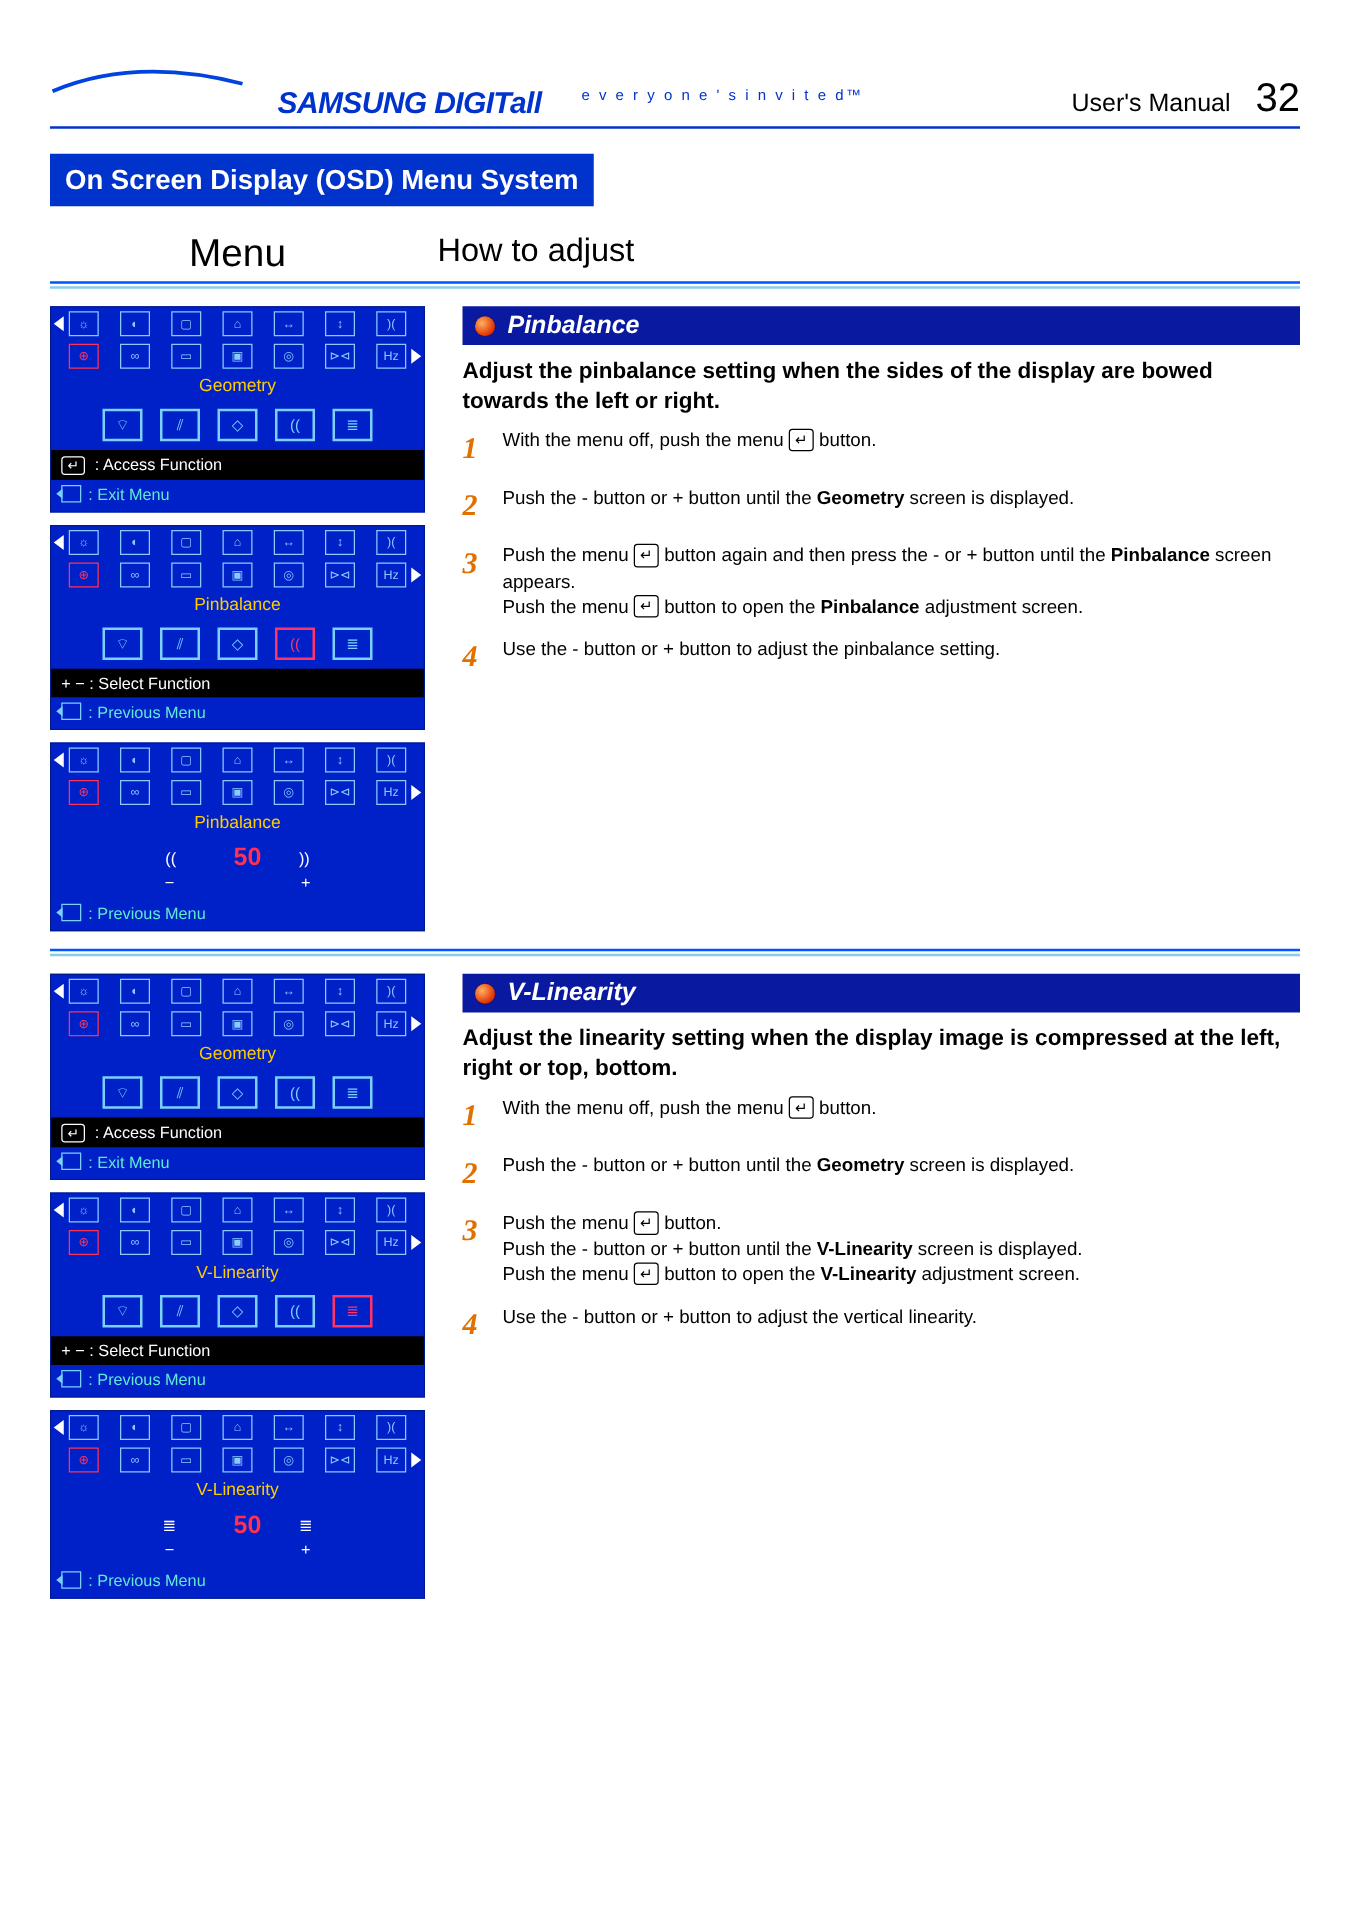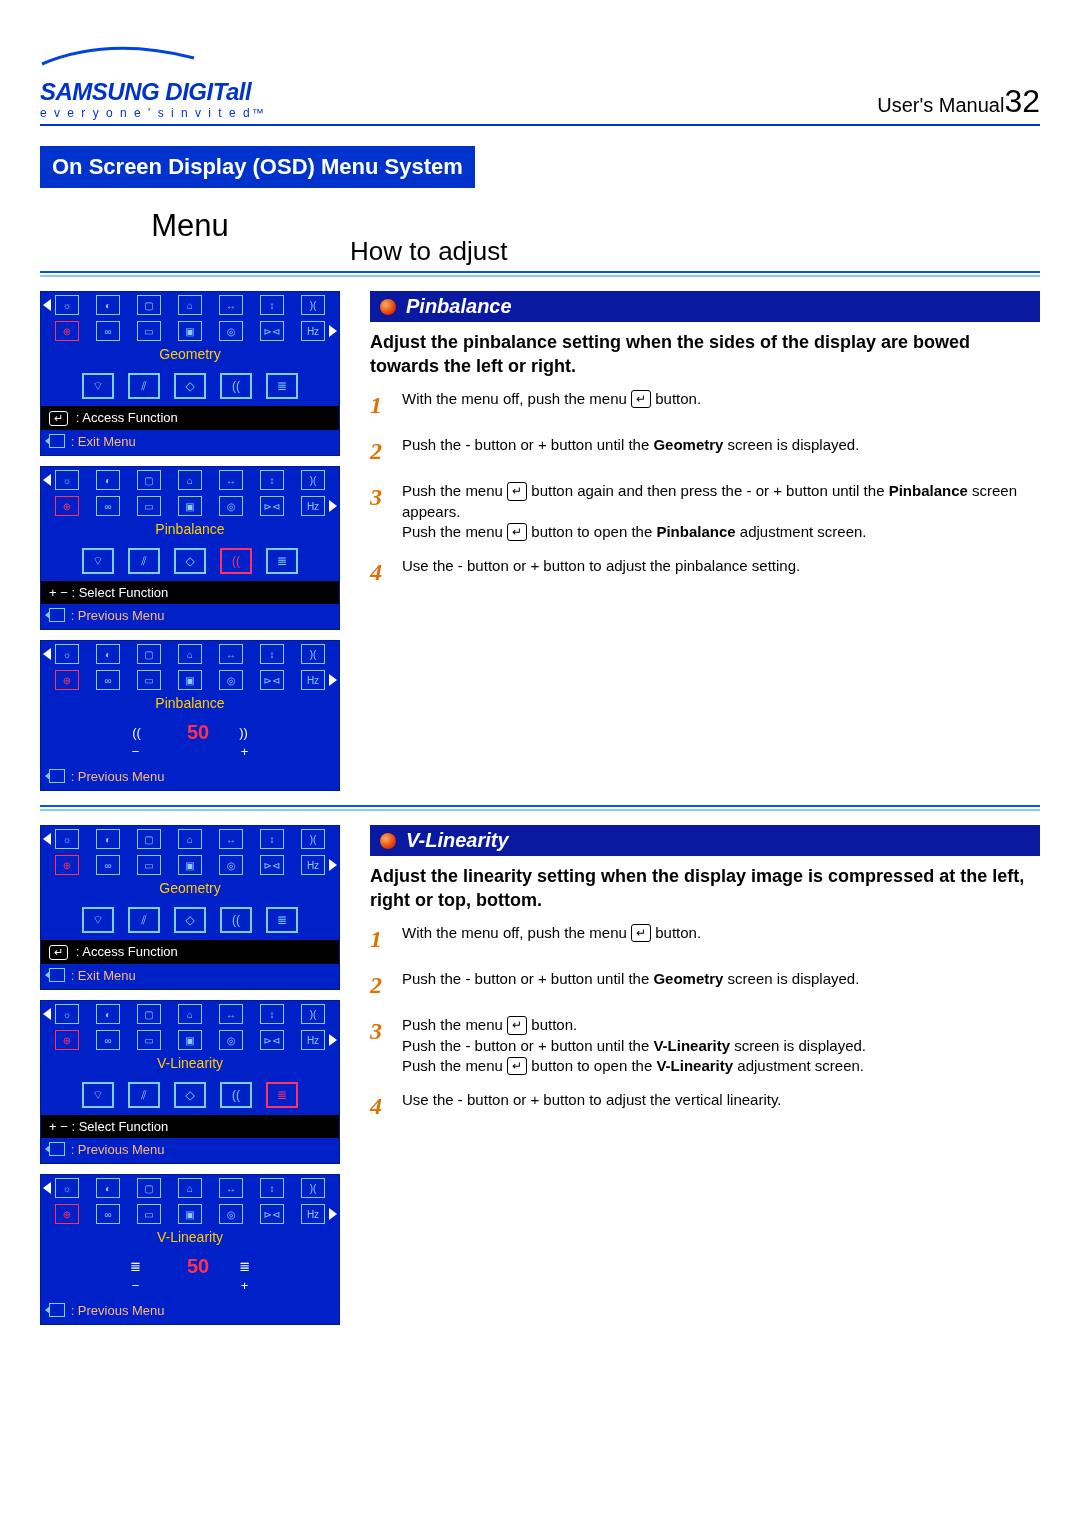--- a/index.html
+++ b/index.html
@@ -14,48 +14,48 @@
     position: relative;
   }
   .header-row {
     display: flex;
     justify-content: space-between;
     align-items: flex-end;
     border-bottom: 2px solid #0033cc;
     padding-bottom: 4px;
     margin-bottom: 20px;
   }
-  .logo { display: flex; flex-direction: column; }
+  .logo { display: flex; flex-direction: row; gap: 32px; }
   .logo-top { color: #0033cc; font-weight: bold; font-size: 24px; font-style: italic; letter-spacing: -0.5px;}
   .logo-top .all { font-style: italic; }
   .logo-swoosh {
     width: 150px; height: 18px; position: relative;
   }
   .logo-swoosh svg { position:absolute; top:-26px; left:-2px; }
   .logo-sub { font-size: 12px; letter-spacing: 2px; color:#0033cc; }
-  .header-right { display:flex; align-items:baseline; }
+  .header-right { display:flex; align-items:baseline; gap:20px;}
   .hdr-label { font-size: 20px; }
   .hdr-page { font-size: 32px; }
 
   .section-title-bar {
     background: #0033cc;
     color: #fff;
     font-size: 22px;
     font-weight: bold;
     padding: 8px 12px;
     display: inline-block;
     text-align: right;
   }
   .col-heads {
     display:flex;
     gap: 0;
     margin-top: 20px;
   }
   .col-heads .h1 { width: 300px; font-size:31px; text-align:center;}
-  .col-heads .h2 { flex:1; font-size:26px; padding-left: 10px; margin-top: 28px;}
+  .col-heads .h2 { flex:1; font-size:26px; padding-left: 10px;}
   .hrule {
     height: 6px;
     margin: 4px 0 14px;
     background: linear-gradient(#0055ff,#0055ff) top/100% 2px no-repeat,
                 linear-gradient(#88ccee,#88ccee) bottom/100% 2px no-repeat;
   }
   .block {
     display:flex;
     gap: 30px;
     margin-bottom: 14px;
@@ -93,21 +93,21 @@
   }
   .osd-body .bicon.red{border-color:#ff3366;color:#ff3366;}
   .osd-adjust { display:flex; align-items:center; justify-content:center; gap:30px; padding:8px 0 0;}
   .osd-adjust .val { color:#ff3050; font-weight:bold; font-size:20px;margin-left:16px;}
   .osd-adjust-row2{display:flex;justify-content:space-around;padding:0 40px 6px;color:#fff;}
   .osd-hint { background:#000000; padding:4px 8px; font-size:13px;}
   .osd-hint .enter{
     display:inline-block;border:1px solid #fff;border-radius:3px;padding:0 4px;font-size:11px;margin-right:4px;
   }
   .osd-hint2{background:#0020c8;padding:2px 8px 6px;font-size:13px;}
-  .osd-hint2 .c{color:#fdba74;}
+  .osd-hint2 .c{color:#5eead4;}
   .osd-hint2 .eicon{display:inline-block;width:14px;height:12px;border:1px solid #7ad0ff;margin-right:2px;position:relative;top:2px;}
   .osd-hint2 .eicon::before{content:"";position:absolute;left:-5px;top:2px;width:0;height:0;border-top:4px solid transparent;border-bottom:4px solid transparent;border-right:5px solid #7ad0ff;}
 
   
   .topic-bar {
     display:flex; align-items:center; gap:10px;
     background: linear-gradient(#0a1aa0,#0a1aa0);
     color:#fff; font-weight:bold; font-style:italic;
     font-size:20px; padding:4px 10px;
   }

